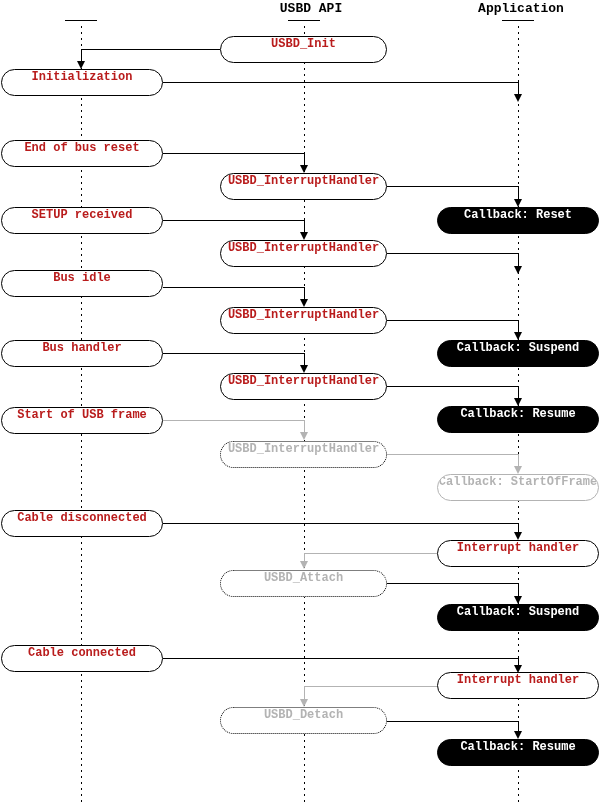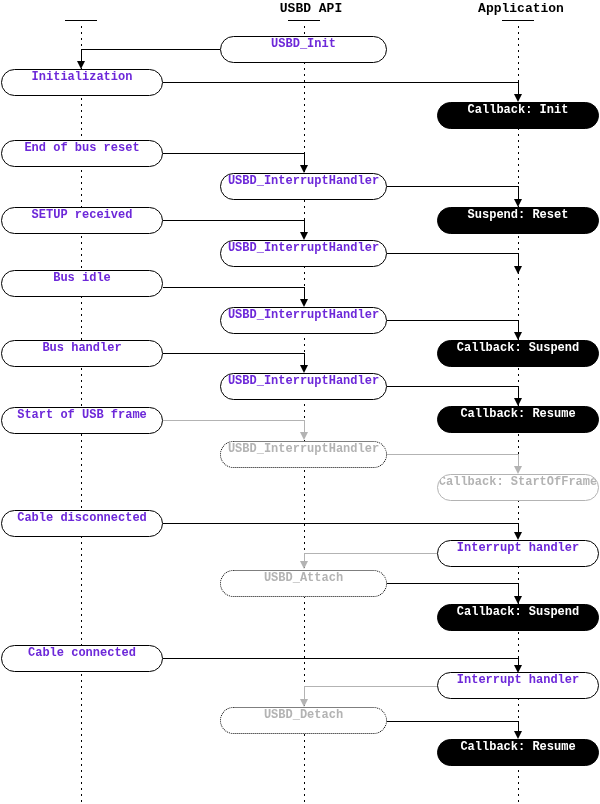--- a/index.html
+++ b/index.html
@@ -4,21 +4,21 @@
 <style>
   html,body{margin:0;padding:0;background:#fff;}
   .stage{position:relative;width:600px;height:804px;background:#fff;overflow:hidden;
          font-family:"Liberation Mono","DejaVu Sans Mono",monospace;}
   .hdr{position:absolute;top:1px;width:140px;text-align:center;
        font:bold 13px "Liberation Mono","DejaVu Sans Mono",monospace;color:#000;}
   .tick{position:absolute;height:1px;width:32px;background:#000;top:20px;}
   .lifeline{position:absolute;top:26px;bottom:2px;width:1px;z-index:1;
        background-image:repeating-linear-gradient(to bottom,#000 0 2px,transparent 2px 6px);}
   .pill{position:absolute;height:25px;line-height:25px;border:1px solid #000;border-radius:14px;
-        background:#fff;color:#6d28d9;text-align:center;z-index:3;overflow:hidden;
+        background:#fff;color:#b91c1c;text-align:center;z-index:3;overflow:hidden;
         font:bold 12px "Liberation Mono","DejaVu Sans Mono",monospace;}
   .filled{background:#000;color:#fff;}
   .ghost-dotted{border:1px dotted #000;color:#b3b3b3;}
   .ghost-solid{border:1px solid #b3b3b3;color:#b3b3b3;}
   .hl{position:absolute;height:1px;background:#000;z-index:2;}
   .vl{position:absolute;width:1px;background:#000;z-index:2;}
   .ar{position:absolute;width:0;height:0;border-left:4px solid transparent;
       border-right:4px solid transparent;border-top:8px solid #000;z-index:2;}
   .g{background:#b3b3b3;}
   .ar.g{background:none;border-top-color:#b3b3b3;}
@@ -105,25 +105,24 @@
   <div class="hl g" style="left:304px;top:686px;width:133px"></div>
   <div class="vl g" style="left:304px;top:686px;height:13px"></div>
   <div class="ar g" style="left:300px;top:699px"></div>
 
   <div class="hl" style="left:387px;top:721px;width:131px"></div>
   <div class="vl" style="left:518px;top:721px;height:10px"></div>
   <div class="ar" style="left:514px;top:731px"></div>
 
   <div class="pill" style="left:220px;top:36px;width:165px">USBD_Init</div>
   <div class="pill" style="left:1px;top:69px;width:160px">Initialization</div>
-  <div class="pill filled" style="left:437px;top:102px;width:160px">Callback: Init</div>
   <div class="pill" style="left:1px;top:140px;width:160px">End of bus reset</div>
   <div class="pill" style="left:220px;top:173px;width:165px">USBD_InterruptHandler</div>
   <div class="pill" style="left:1px;top:207px;width:160px">SETUP received</div>
-  <div class="pill filled" style="left:437px;top:207px;width:160px">Suspend: Reset</div>
+  <div class="pill filled" style="left:437px;top:207px;width:160px">Callback: Reset</div>
   <div class="pill" style="left:220px;top:240px;width:165px">USBD_InterruptHandler</div>
   <div class="pill" style="left:1px;top:270px;width:160px">Bus idle</div>
   <div class="pill" style="left:220px;top:307px;width:165px">USBD_InterruptHandler</div>
   <div class="pill" style="left:1px;top:340px;width:160px">Bus handler</div>
   <div class="pill filled" style="left:437px;top:340px;width:160px">Callback: Suspend</div>
   <div class="pill" style="left:220px;top:373px;width:165px">USBD_InterruptHandler</div>
   <div class="pill" style="left:1px;top:407px;width:160px">Start of USB frame</div>
   <div class="pill filled" style="left:437px;top:406px;width:160px">Callback: Resume</div>
   <div class="pill ghost-dotted" style="left:220px;top:441px;width:165px">USBD_InterruptHandler</div>
   <div class="pill ghost-solid" style="left:437px;top:474px;width:160px">Callback: StartOfFrame</div>

